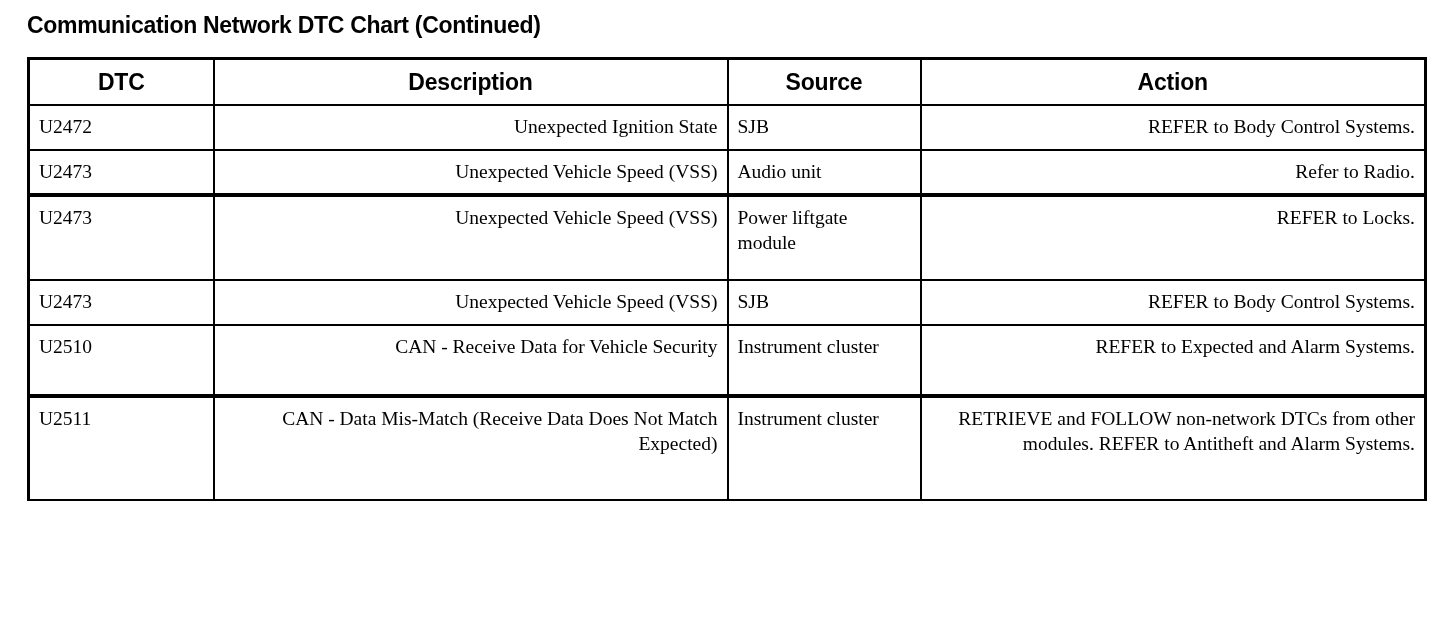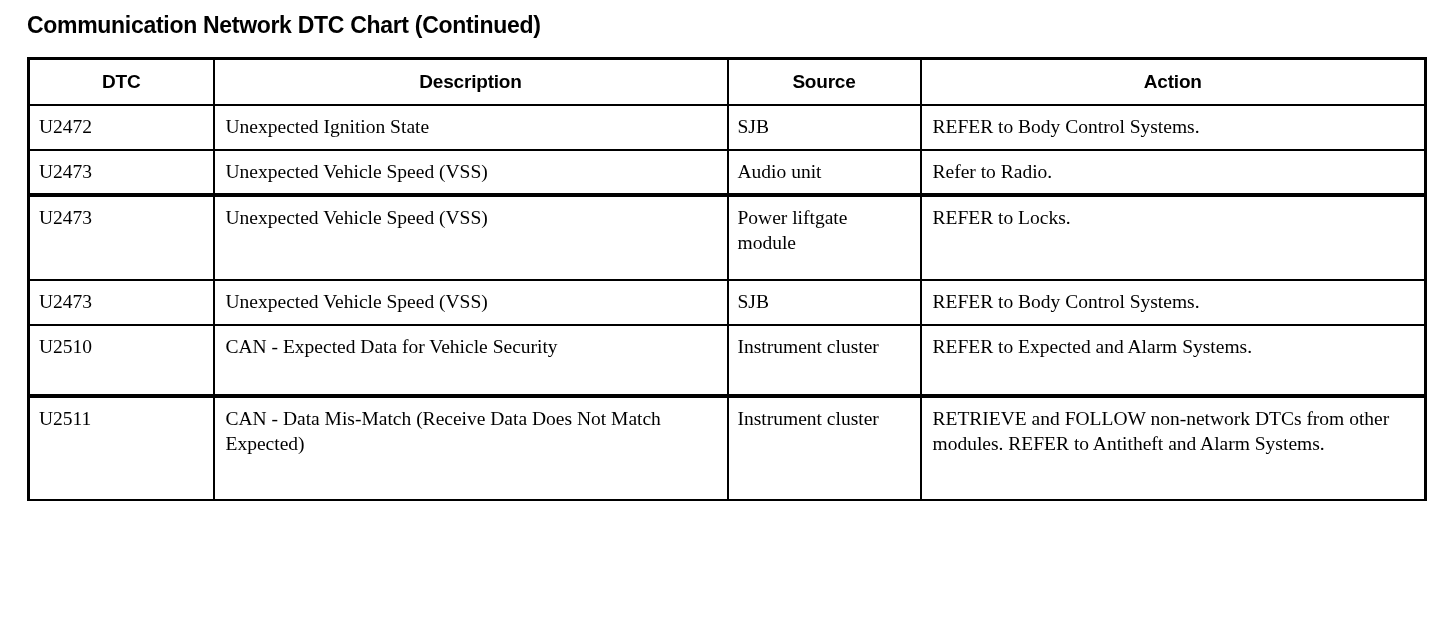--- a/index.html
+++ b/index.html
@@ -50,38 +50,39 @@
     border-left: 2px solid #000;
     border-right: 2px solid #000;
     border-top: 2px solid #000;
     border-bottom: 2px solid #000;
     padding: 0;
     vertical-align: top;
   }
   .dtc-table thead th {
     font-family: "Liberation Sans", sans-serif;
     font-weight: bold;
-    font-size: 19px;
+    font-size: 23px;
     letter-spacing: -0.2px;
     text-align: center;
     vertical-align: middle;
     height: 44px;
     border-top-width: 3px;
     border-bottom-width: 2px;
   }
   .dtc-table tbody td {
     font-family: "Liberation Serif", serif;
     font-size: 19.5px;
     line-height: 25px;
   }
   .cell-inner {
     padding: 8px 9px 6px 9px;
   }
   .cell-inner.pad-left {
     padding-left: 11px;
+    text-align: right;
   }
   .col-dtc   { }
   .col-desc  { text-align: left; }
   .col-src   { }
   .col-act   { text-align: left; }
 
   
   tr.sep-thick > td { border-top-width: 4px; }
   tr.last-row > td  { border-bottom-width: 3px; }
   tr.first-body > td { border-top-width: 2px; }
@@ -182,21 +183,21 @@
         <td class="col-act">
             <div class="cell-inner pad-left">REFER to Body Control Systems.</div>
           </td>
       </tr>
 
       <tr class="h-fixed-5">
         <td class="col-dtc">
             <div class="cell-inner">U2510</div>
           </td>
         <td class="col-desc">
-            <div class="cell-inner pad-left">CAN - Expected Data for Vehicle Security</div>
+            <div class="cell-inner pad-left">CAN - Receive Data for Vehicle Security</div>
           </td>
         <td class="col-src">
             <div class="cell-inner">Instrument cluster</div>
           </td>
         <td class="col-act">
             <div class="cell-inner pad-left">REFER to Expected and Alarm Systems.</div>
           </td>
       </tr>
 
       <tr class="sep-thick h-fixed-6">

